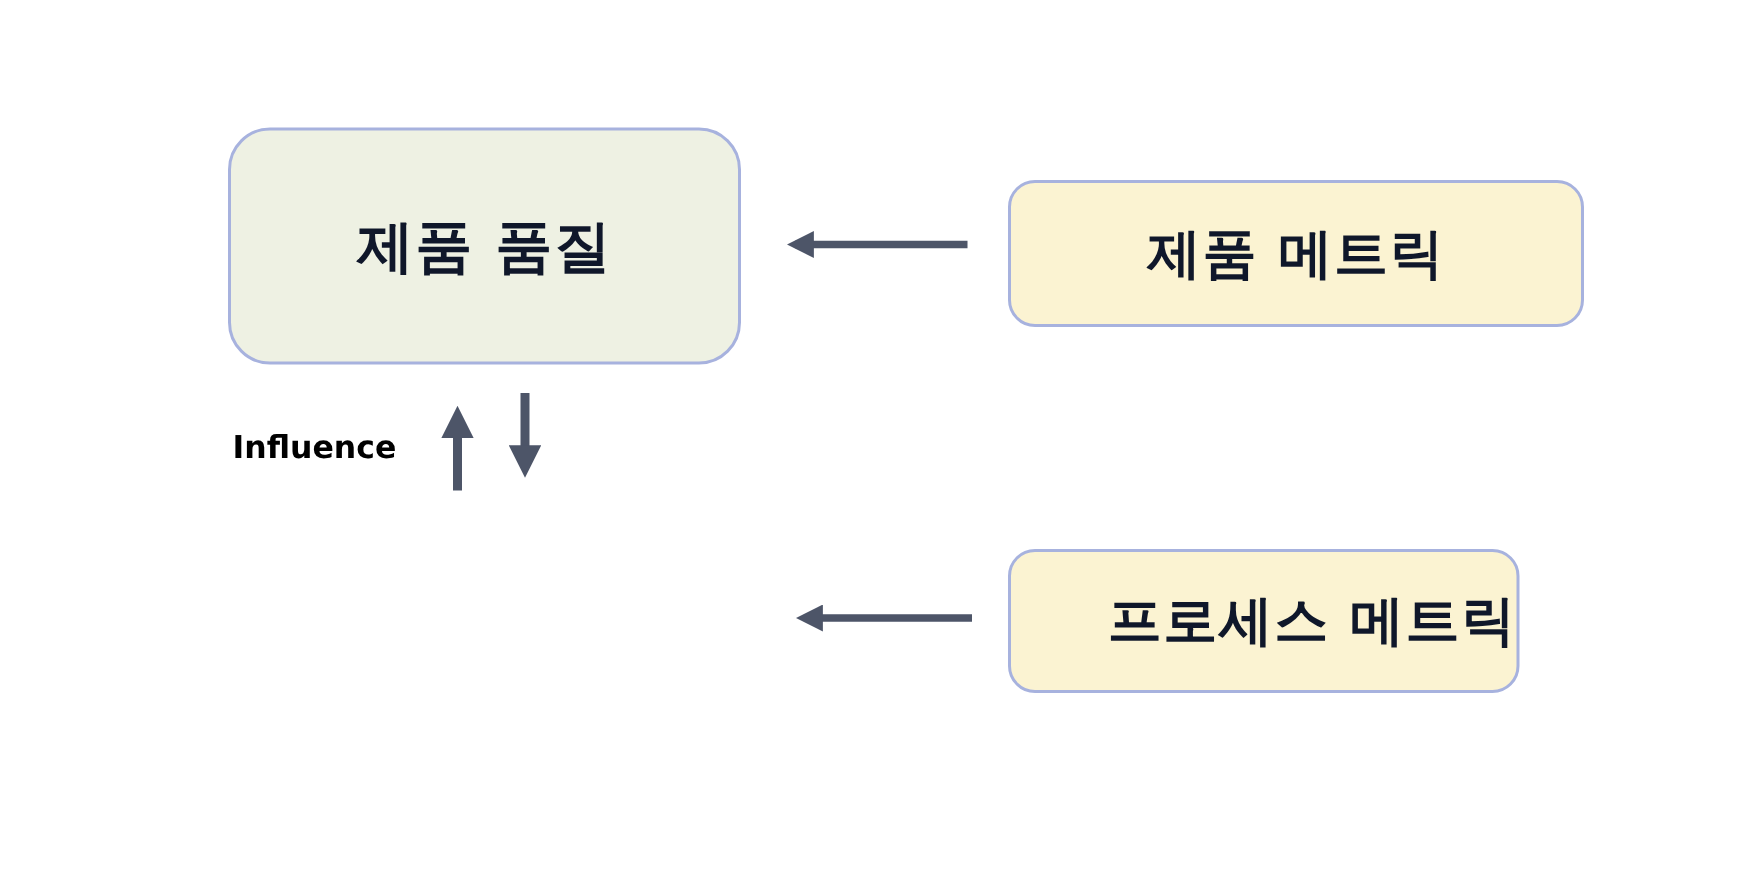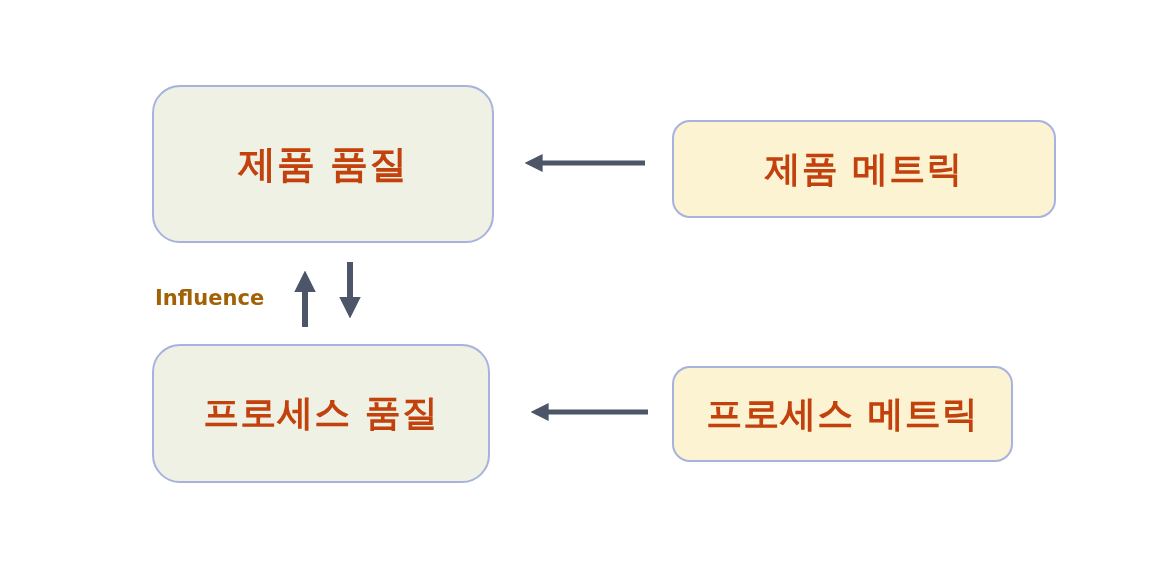--- a/index.html
+++ b/index.html
@@ -16,70 +16,67 @@
     overflow: hidden;
   }
   .node {
     position: absolute;
     display: flex;
     align-items: center;
     justify-content: center;
     border: 2.5px solid var(--node-border, #a7b2de);
     box-sizing: border-box;
     font-weight: bold;
-    color: #c2410c;
+    color: #0f172a;
     text-align: center;
     letter-spacing: 1px;
   }
   .node.quality {
     background: var(--quality-fill, #eef1e3);
     border-radius: 28px;
   }
   .node.metrics {
     background: var(--metrics-fill, #fbf3d2);
     border-radius: 18px;
   }
   #node-product-quality  { left: 152px; top:  85px; width: 342px; height: 158px; font-size: 38px; }
   #node-product-metrics  { left: 672px; top: 120px; width: 384px; height:  98px; font-size: 36px; }
   #node-process-quality  { left: 152px; top: 344px; width: 338px; height: 139px; font-size: 36px; }
-  #node-process-metrics  { left: 672px; top: 366px; width: 341px; height:  96px; font-size: 36px; }
+  #node-process-metrics  { left: 672px; top: 366px; width: 341px; height:  96px; font-size: 36px; justify-content: flex-end; }
 
   .arrows {
     position: absolute;
     left: 0; top: 0;
     width: 1163px;
     height: 586px;
     pointer-events: none;
   }
   .edge-label {
     position: absolute;
     font-weight: bold;
     font-size: 21px;
-    color: #a16207;
+    color: #000000;
     white-space: nowrap;
   }
   #edge-label-influence { left: 155px; top: 286px; }
   #edge-label-depend-on { left: 380px; top: 283px; }
 </style>
 </head>
 <body>
 
 <div class="canvas">
 
   <div class="node quality" id="node-product-quality">
     <span>제품 품질</span>
   </div>
 
   <div class="node metrics" id="node-product-metrics">
     <span>제품 메트릭</span>
   </div>
 
-  <div class="node quality" id="node-process-quality">
-    <span>프로세스 품질</span>
-  </div>
 
   <div class="node metrics" id="node-process-metrics">
     <span>프로세스 메트릭</span>
   </div>
 
   <svg class="arrows" viewBox="0 0 1163 586" xmlns="http://www.w3.org/2000/svg">
     <defs>
       <marker id="ah" viewBox="0 0 10 10" refX="7" refY="5" markerWidth="3.6" markerHeight="3.6" orient="auto">
         <path d="M0,0 L10,5 L0,10 Z" fill="var(--arrow-color, #4d5568)"></path>
       </marker>

